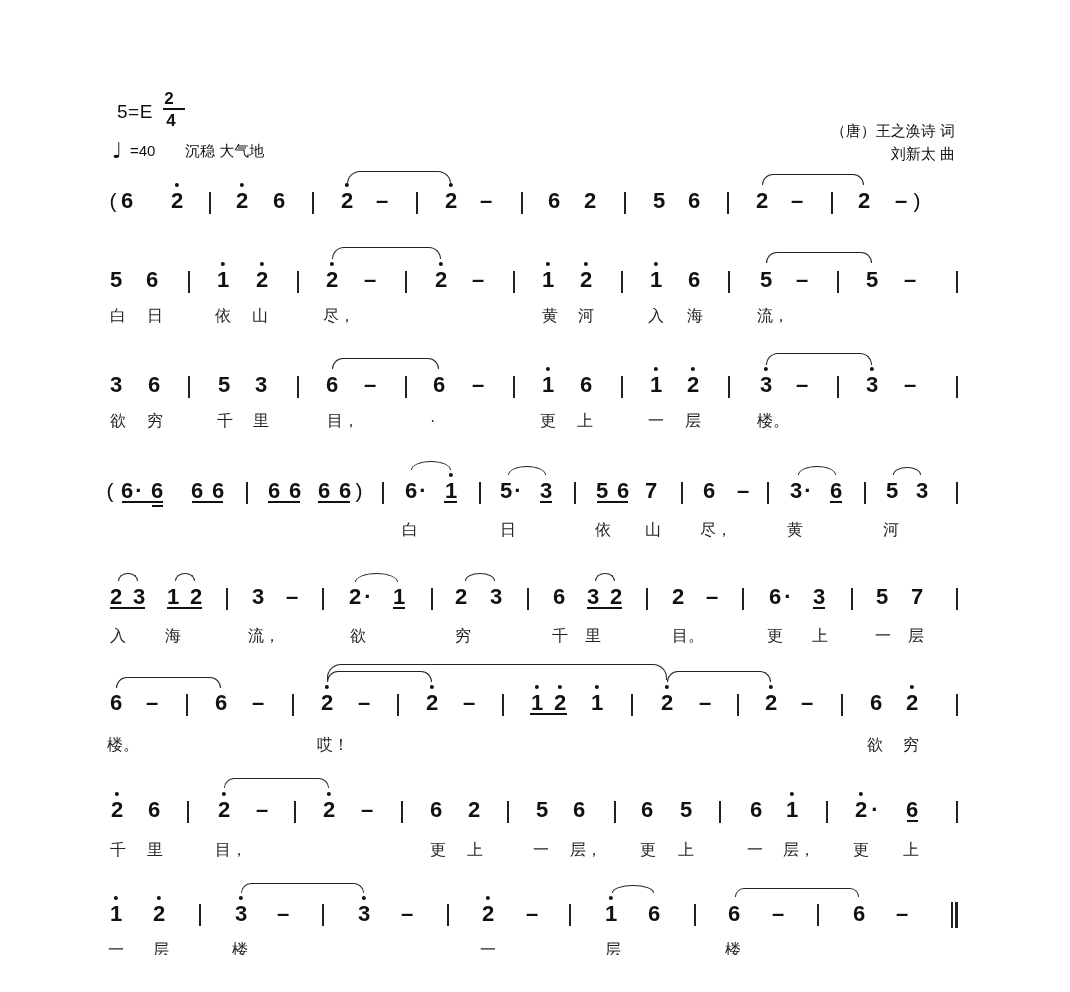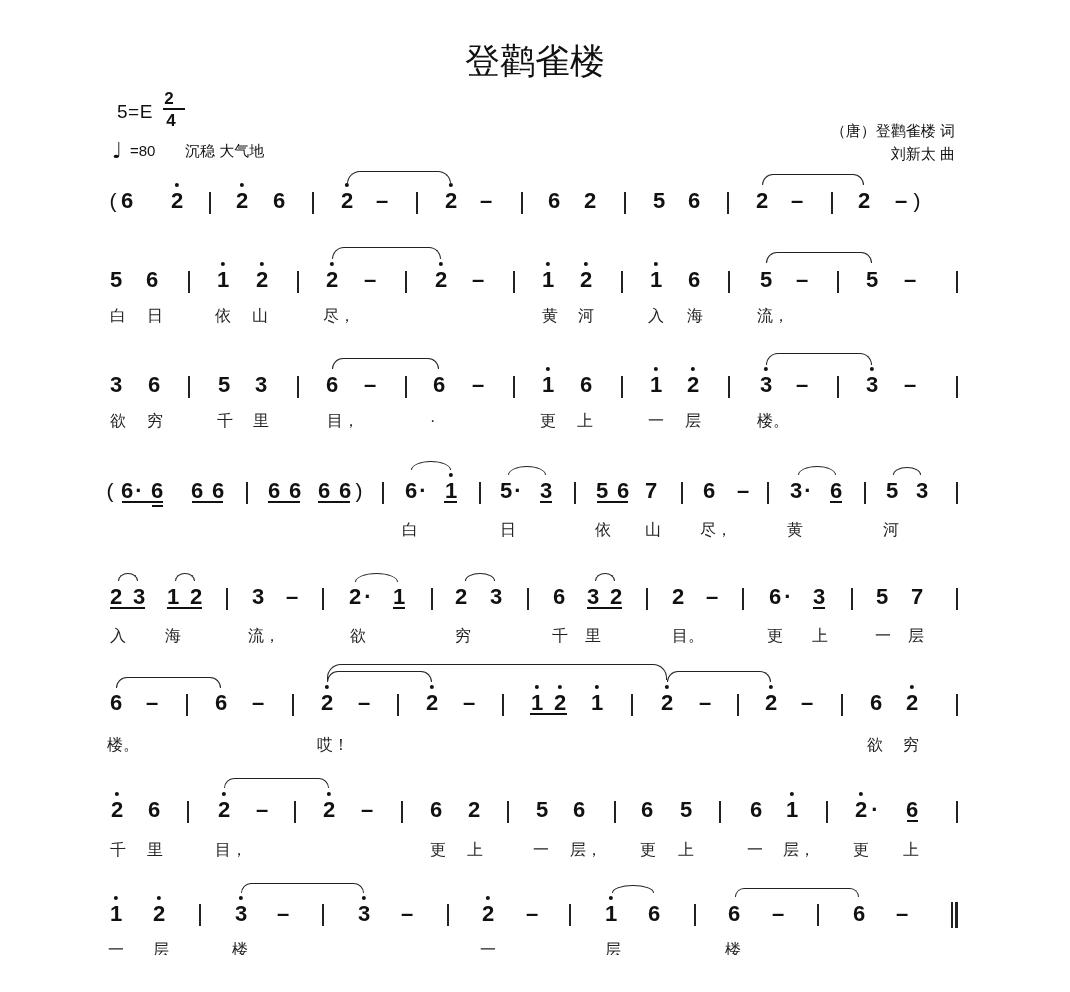--- a/index.html
+++ b/index.html
@@ -22,29 +22,28 @@
   .slur.long { border-radius:14px 14px 0 0; }
   .ly { position:absolute; font-size:16px; line-height:16px; color:#222; white-space:nowrap; }
   .clip { position:absolute; left:0; top:940px; width:1070px; height:15px; overflow:hidden; }
   .clip .ly { top:2px; }
 </style>
 </head>
 <body>
 
 <div id="page">
 
-  <div class="title">登鹳雀楼</div>
   <span class="key">5=E</span>
   <span class="ts" style="left:169px;top:98px">2</span>
   <div class="ts-line"></div>
   <span class="ts" style="left:171px;top:120px">4</span>
   <span class="tempo-note">♩</span>
-  <span class="tempo-bpm">=80</span>
+  <span class="tempo-bpm">=40</span>
   <span class="tempo-expr">沉稳 大气地</span>
-  <span class="credit" style="top:123px">（唐）登鹳雀楼 词</span>
+  <span class="credit" style="top:123px">（唐）王之涣诗 词</span>
   <span class="credit" style="top:146px">刘新太 曲</span>
 
   <div class="row">
     <span class="n paren" style="left:113px;top:201px">(</span>
     <span class="n" style="left:127px;top:201px">6</span>
     <span class="n hi" style="left:177px;top:201px">2</span>
     <div class="bar" style="left:209px;top:192px"></div>
     <span class="n hi" style="left:242px;top:201px">2</span>
     <span class="n" style="left:279px;top:201px">6</span>
     <div class="bar" style="left:312px;top:192px"></div>

